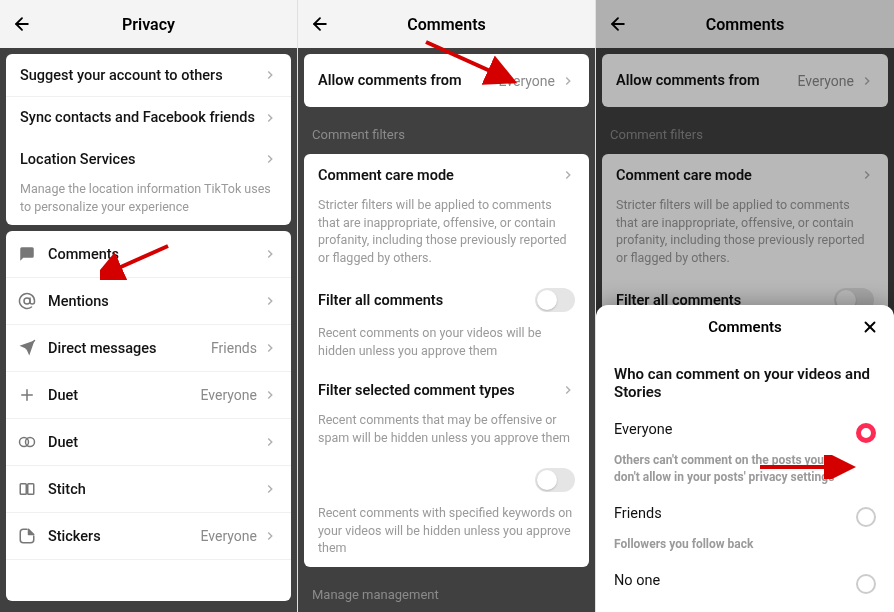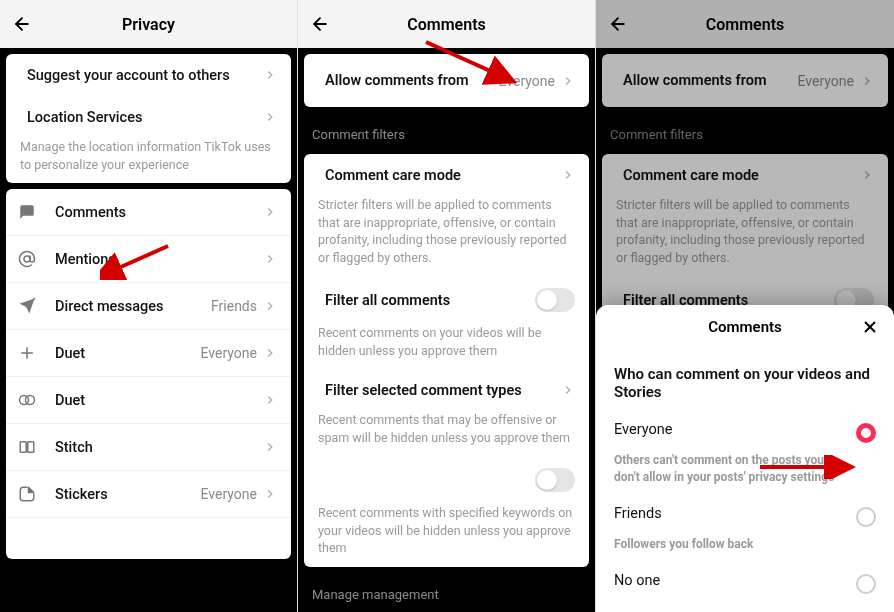--- a/index.html
+++ b/index.html
@@ -7,21 +7,21 @@
     font-family: -apple-system, BlinkMacSystemFont, "Segoe UI", Roboto, Helvetica, Arial, sans-serif;
     background: #fff;
     width: 894px;
     height: 612px;
     overflow: hidden;
   }
   .wrap { display: flex; width: 894px; height: 612px; }
   .panel {
     width: 298px;
     height: 612px;
-    background: #000000;
+    background: #404040;
     position: relative;
     overflow: hidden;
     border-right: 1px solid #e0e0e0;
   }
   .panel:last-child { border-right: none; }
   .header {
     height: 48px;
     display: flex;
     align-items: center;
     justify-content: center;
@@ -48,21 +48,21 @@
     position: relative;
     min-height: 42px;
   }
   .row.with-icon { padding-left: 10px; }
   .row .icon {
     width: 22px; height: 22px;
     display:flex; align-items:center; justify-content:center;
     margin-right: 10px;
     color: #666;
   }
-  .row .label { font-size: 14.5px; color: #121212; font-weight: 500; flex:1;margin-left:7px; }
+  .row .label { font-size: 14.5px; color: #121212; font-weight: 500; flex:1; }
   .row .value { font-size: 14px; color: #8a8a8a; margin-right: 6px; }
   .chev { color: #b0b0b0; }
   .sub {
     font-size: 12.5px; color: #9a9a9a;
     padding: 0 14px 10px 14px;
     line-height: 1.4;
   }
   .section-label {
     font-size: 13px;
     color: #8a8a8a;
@@ -152,20 +152,26 @@
             <path d="M19 12H5"></path>
             <path d="M12 19l-7-7 7-7"></path>
           </svg>
       </div>
       <div class="title">Privacy</div>
     </div>
 
     <div class="card list">
       <div class="row">
         <div class="label">Suggest your account to others</div>
+        <svg class="chev" width="14" height="14" viewBox="0 0 24 24" fill="none" stroke="#b0b0b0" stroke-width="2.5">
+            <path d="M9 18l6-6-6-6"></path>
+          </svg>
+      </div>
+      <div class="row">
+        <div class="label">Sync contacts and Facebook friends</div>
         <svg class="chev" width="14" height="14" viewBox="0 0 24 24" fill="none" stroke="#b0b0b0" stroke-width="2.5">
             <path d="M9 18l6-6-6-6"></path>
           </svg>
       </div>
       <div>
         <div class="row">
           <div class="label">Location Services</div>
           <svg class="chev" width="14" height="14" viewBox="0 0 24 24" fill="none" stroke="#b0b0b0" stroke-width="2.5">
               <path d="M9 18l6-6-6-6"></path>
             </svg>

